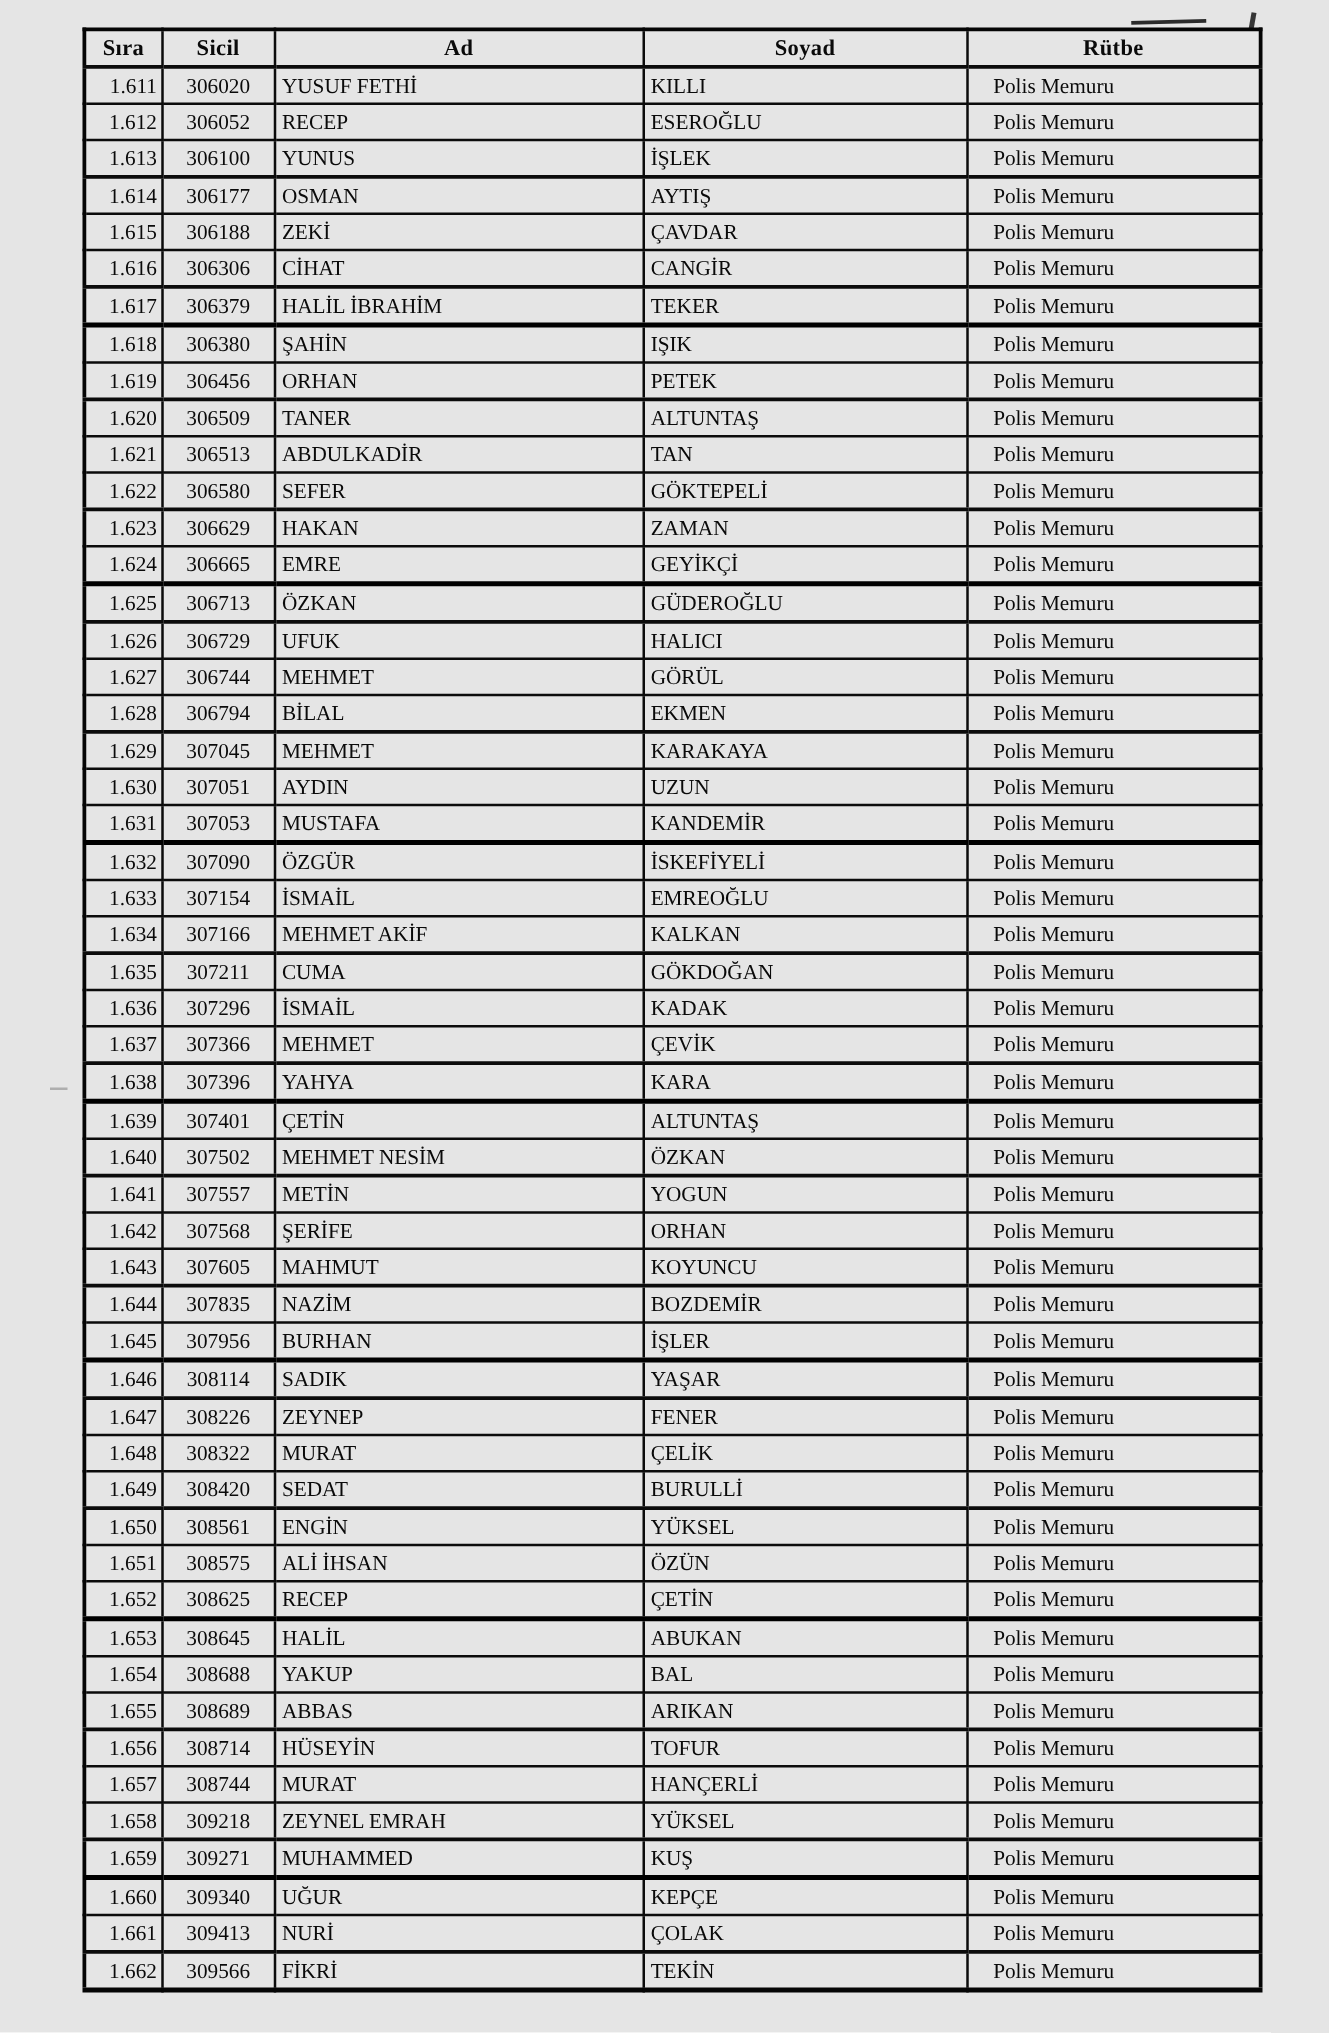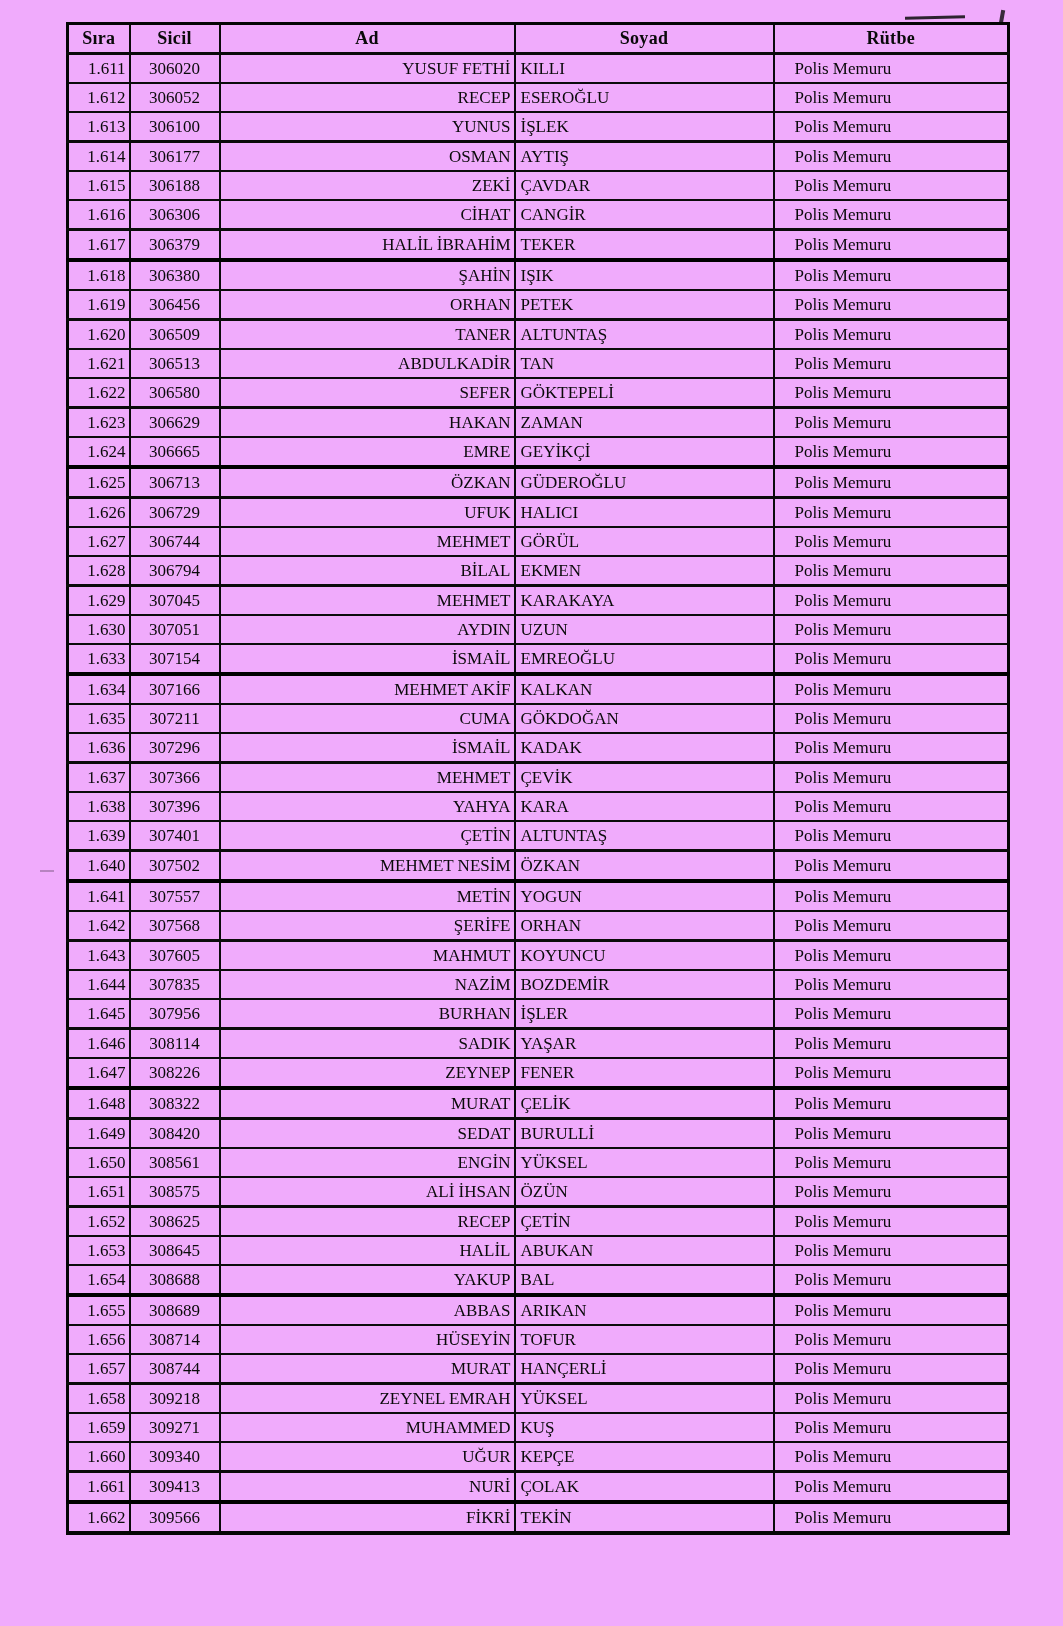--- a/index.html
+++ b/index.html
@@ -4,21 +4,21 @@
 <style>
   html, body {
     margin: 0;
     padding: 0;
     background: #ffffff;
   }
   .page {
     position: relative;
     width: 1063px;
     height: 1626px;
-    background: #f0abfc;
+    background: #e5e5e5;
     font-family: "Liberation Serif", "DejaVu Serif", serif;
     color: #0a0a0a;
     overflow: hidden;
   }
   table.roster {
     position: absolute;
     left: 66px;
     top: 22px;
     width: 941px;
     border-collapse: collapse;
@@ -45,21 +45,21 @@
     border-bottom-width: 3px;
     letter-spacing: 0.3px;
   }
   td {
     height: 27px;
     font-size: 17px;
     line-height: 27px;
   }
   td.c-sira   { text-align: right; }
   td.c-sicil  { text-align: center; }
-  td.c-ad     { text-align: right; padding-left: 5px; }
+  td.c-ad     { text-align: left; padding-left: 5px; }
   td.c-soyad  { text-align: left; padding-left: 5px; }
   td.c-rutbe  { text-align: left; padding-left: 20px; }
   
   tbody tr:nth-child(3n)  td { border-bottom-width: 3px; }
   tbody tr:nth-child(7n)  td { border-bottom-width: 4px; border-bottom-color: #000; }
   tbody tr:nth-child(5n)  td { border-top-color: #161616; }
   
   .artifact {
     position: absolute;
     background: #0a0a0a;
@@ -240,20 +240,34 @@
           <td class="c-rutbe">Polis Memuru</td>
         </tr>
         <tr>
           <td class="c-sira">1.630</td>
           <td class="c-sicil">307051</td>
           <td class="c-ad">AYDIN</td>
           <td class="c-soyad">UZUN</td>
           <td class="c-rutbe">Polis Memuru</td>
         </tr>
         <tr>
+          <td class="c-sira">1.631</td>
+          <td class="c-sicil">307053</td>
+          <td class="c-ad">MUSTAFA</td>
+          <td class="c-soyad">KANDEMİR</td>
+          <td class="c-rutbe">Polis Memuru</td>
+        </tr>
+        <tr>
+          <td class="c-sira">1.632</td>
+          <td class="c-sicil">307090</td>
+          <td class="c-ad">ÖZGÜR</td>
+          <td class="c-soyad">İSKEFİYELİ</td>
+          <td class="c-rutbe">Polis Memuru</td>
+        </tr>
+        <tr>
           <td class="c-sira">1.633</td>
           <td class="c-sicil">307154</td>
           <td class="c-ad">İSMAİL</td>
           <td class="c-soyad">EMREOĞLU</td>
           <td class="c-rutbe">Polis Memuru</td>
         </tr>
         <tr>
           <td class="c-sira">1.634</td>
           <td class="c-sicil">307166</td>
           <td class="c-ad">MEHMET AKİF</td>

